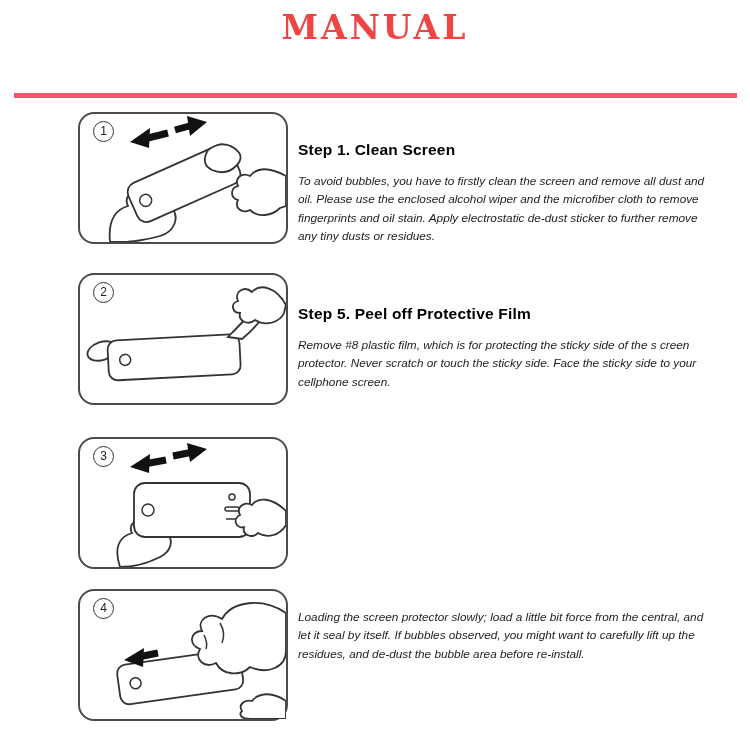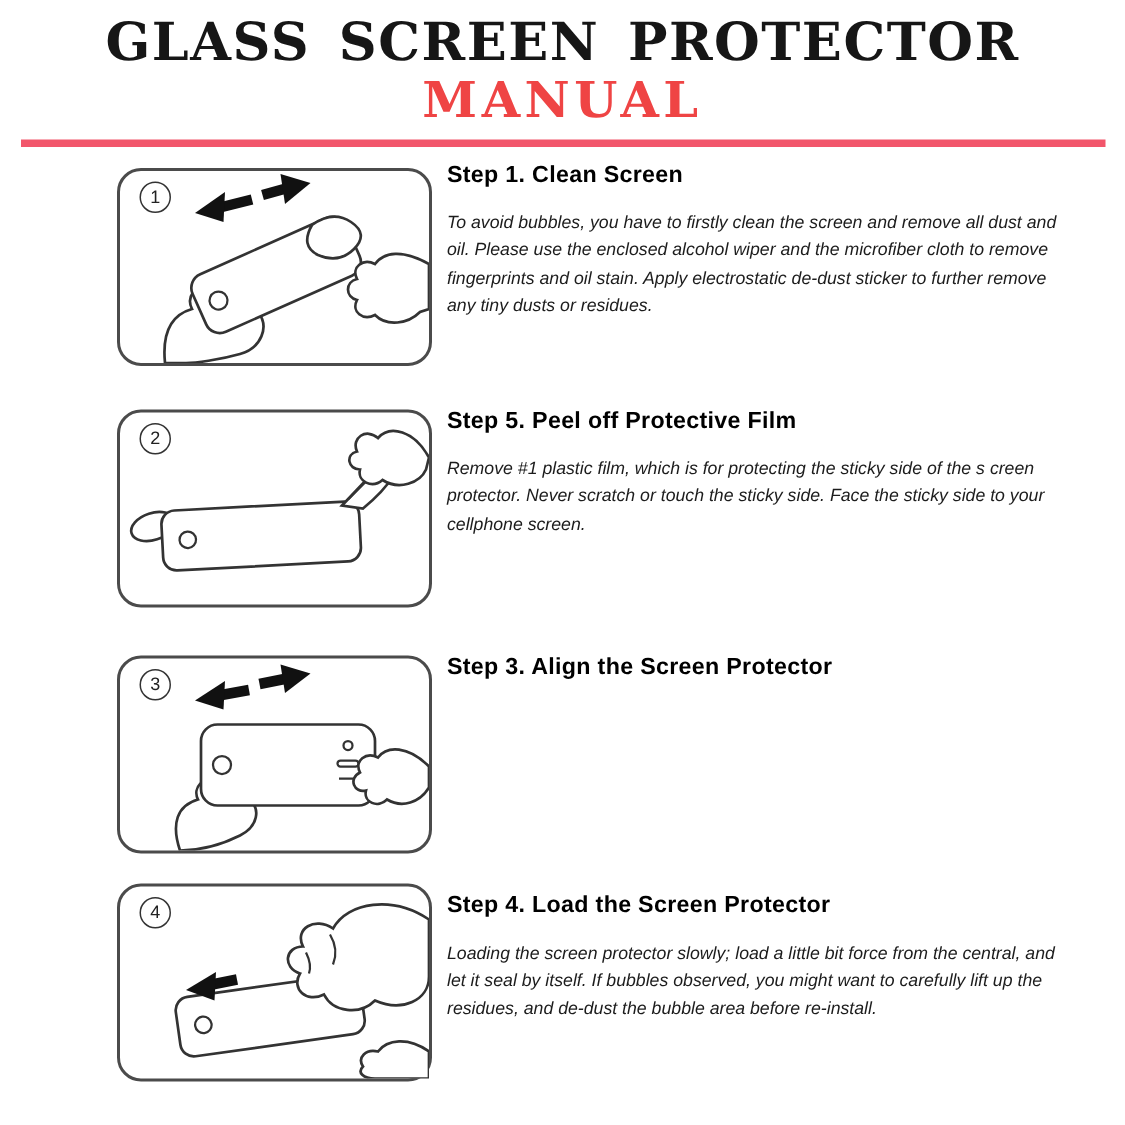--- a/index.html
+++ b/index.html
@@ -20,34 +20,33 @@
 
   .illus{position:absolute;left:78px;top:5px;width:206px;height:128px;
          border:2px solid #4b4b4b;border-radius:16px;background:#fff;}
   .illus svg{position:absolute;left:0;top:0;width:100%;height:100%;}
   .num-badge{position:absolute;top:7px;left:13px;width:19px;height:19px;border:1.5px solid #333;
              border-radius:50%;font-size:12px;line-height:19px;text-align:center;color:#222;
              background:#fff;z-index:2;}
 
   .content{position:absolute;left:298px;width:420px;}
   .s1 .content{top:1px;} .s2 .content{top:4px;} .s3 .content{top:4px;} .s4 .content{top:11px;}
-  .step-heading{font-size:15.5px;font-weight:bold;color:#000;letter-spacing:.2px;}
+  .step-heading{font-size:15.5px;font-weight:bold;color:#000;letter-spacing:.2px;margin-top:33px;}
   .step-body{margin-top:13px;font-size:11.8px;line-height:1.55;color:#1c1c1c;font-style:italic;}
 
   .sk{stroke:#333;stroke-width:1.8;fill:#fff;}
   .skn{stroke:#333;stroke-width:1.5;fill:none;}
   .blk{fill:#111;stroke:none;}
 </style>
 </head>
 <body>
 
 <div id="page">
 
   <div id="title-block">
-    <div class="title-line1">GLASS SCREEN PROTECTOR</div>
     <div class="title-line2">MANUAL</div>
   </div>
   <div id="title-divider"></div>
 
   <div class="step s1">
     <div class="illus">
       <span class="num-badge">1</span>
       <svg viewBox="0 0 206 128" aria-label="clean-screen-illustration">
         <line x1="88" y1="19" x2="64" y2="25" stroke="#111" stroke-width="7"></line>
         <polygon class="blk" points="50,28 70,14 69,34"></polygon>
@@ -77,21 +76,21 @@
           <rect class="sk" x="28" y="62" width="132" height="40" rx="9" stroke-width="2"></rect>
           <circle class="skn" cx="45" cy="82" r="5.5"></circle>
         </g>
         <path class="sk" d="M148 62 L186 22 C191 34 179 50 162 64 Z"></path>
         <path class="skn" d="M152 58 L180 30" stroke-width="1"></path>
         <path class="sk" d="M206 30 C196 12 180 8 172 17 C164 10 154 17 158 26 C150 28 152 38 160 38 C158 46 168 51 175 45 C186 52 200 47 204 38 Z"></path>
       </svg>
     </div>
     <div class="content">
       <div class="step-heading">Step 5. Peel off Protective Film</div>
-      <div class="step-body">Remove #1 plastic film, which is for protecting the sticky side of the s creen protector. Never scratch or touch the sticky side. Face the sticky side to your cellphone screen.</div>
+      <div class="step-body">Remove #8 plastic film, which is for protecting the sticky side of the s creen protector. Never scratch or touch the sticky side. Face the sticky side to your cellphone screen.</div>
     </div>
   </div>
 
   <div class="step s3">
     <div class="illus">
       <span class="num-badge">3</span>
       <svg viewBox="0 0 206 128" aria-label="align-protector-illustration">
         <line x1="86" y1="21" x2="64" y2="25" stroke="#111" stroke-width="7"></line>
         <polygon class="blk" points="50,28 70,15 69,34"></polygon>
         <line x1="93" y1="17" x2="113" y2="13" stroke="#111" stroke-width="7"></line>
@@ -99,39 +98,37 @@
         <path class="sk" d="M40 128 C34 110 38 98 52 94 C48 86 56 78 64 82 C66 74 76 74 78 82 C86 80 90 88 86 94 C94 100 92 112 80 118 C64 126 50 128 40 128 Z"></path>
         <rect class="sk" x="54" y="44" width="116" height="54" rx="11" stroke-width="2"></rect>
         <circle class="skn" cx="68" cy="71" r="6"></circle>
         <circle class="skn" cx="152" cy="58" r="3"></circle>
         <rect class="skn" x="145" y="68" width="14" height="4" rx="2"></rect>
         <line class="skn" x1="146" y1="80" x2="160" y2="80"></line>
         <path class="sk" d="M206 72 C192 58 178 58 172 66 C164 62 156 68 160 76 C152 80 156 90 164 88 C162 96 172 100 178 94 C188 100 200 96 206 86 Z"></path>
       </svg>
     </div>
     <div class="content">
-      <div class="step-heading">Step 3. Align the Screen Protector</div>
     </div>
   </div>
 
   <div class="step s4">
     <div class="illus">
       <span class="num-badge">4</span>
       <svg viewBox="0 0 206 128" aria-label="load-protector-illustration">
         <g transform="rotate(-8 100 85)">
           <rect class="sk" x="38" y="66" width="124" height="40" rx="9" stroke-width="2"></rect>
           <circle class="skn" cx="55" cy="86" r="5.5"></circle>
         </g>
         <path class="sk" d="M206 22 C182 6 152 10 142 28 C130 20 116 28 122 40 C110 40 108 54 120 58 C114 68 124 78 136 72 C142 84 160 86 170 76 C188 84 206 76 206 60 Z"></path>
         <path class="skn" d="M140 32 q6 10 2 20" stroke-width="1"></path>
         <path class="skn" d="M124 44 q4 8 2 14" stroke-width="1"></path>
         <line x1="78" y1="62" x2="58" y2="66" stroke="#111" stroke-width="7"></line>
         <polygon class="blk" points="44,69 64,57 63,76"></polygon>
         <path class="sk" d="M206 110 C192 100 178 102 172 110 C164 108 158 114 162 120 C158 124 162 128 170 128 L206 128 Z"></path>
       </svg>
     </div>
     <div class="content">
-      <div class="step-heading">Step 4. Load the Screen Protector</div>
       <div class="step-body">Loading the screen protector slowly; load a little bit force from the central, and let it seal by itself. If bubbles observed, you might want to carefully lift up the residues, and de-dust the bubble area before re-install.</div>
     </div>
   </div>
 
 </div>
 
 </body></html>

